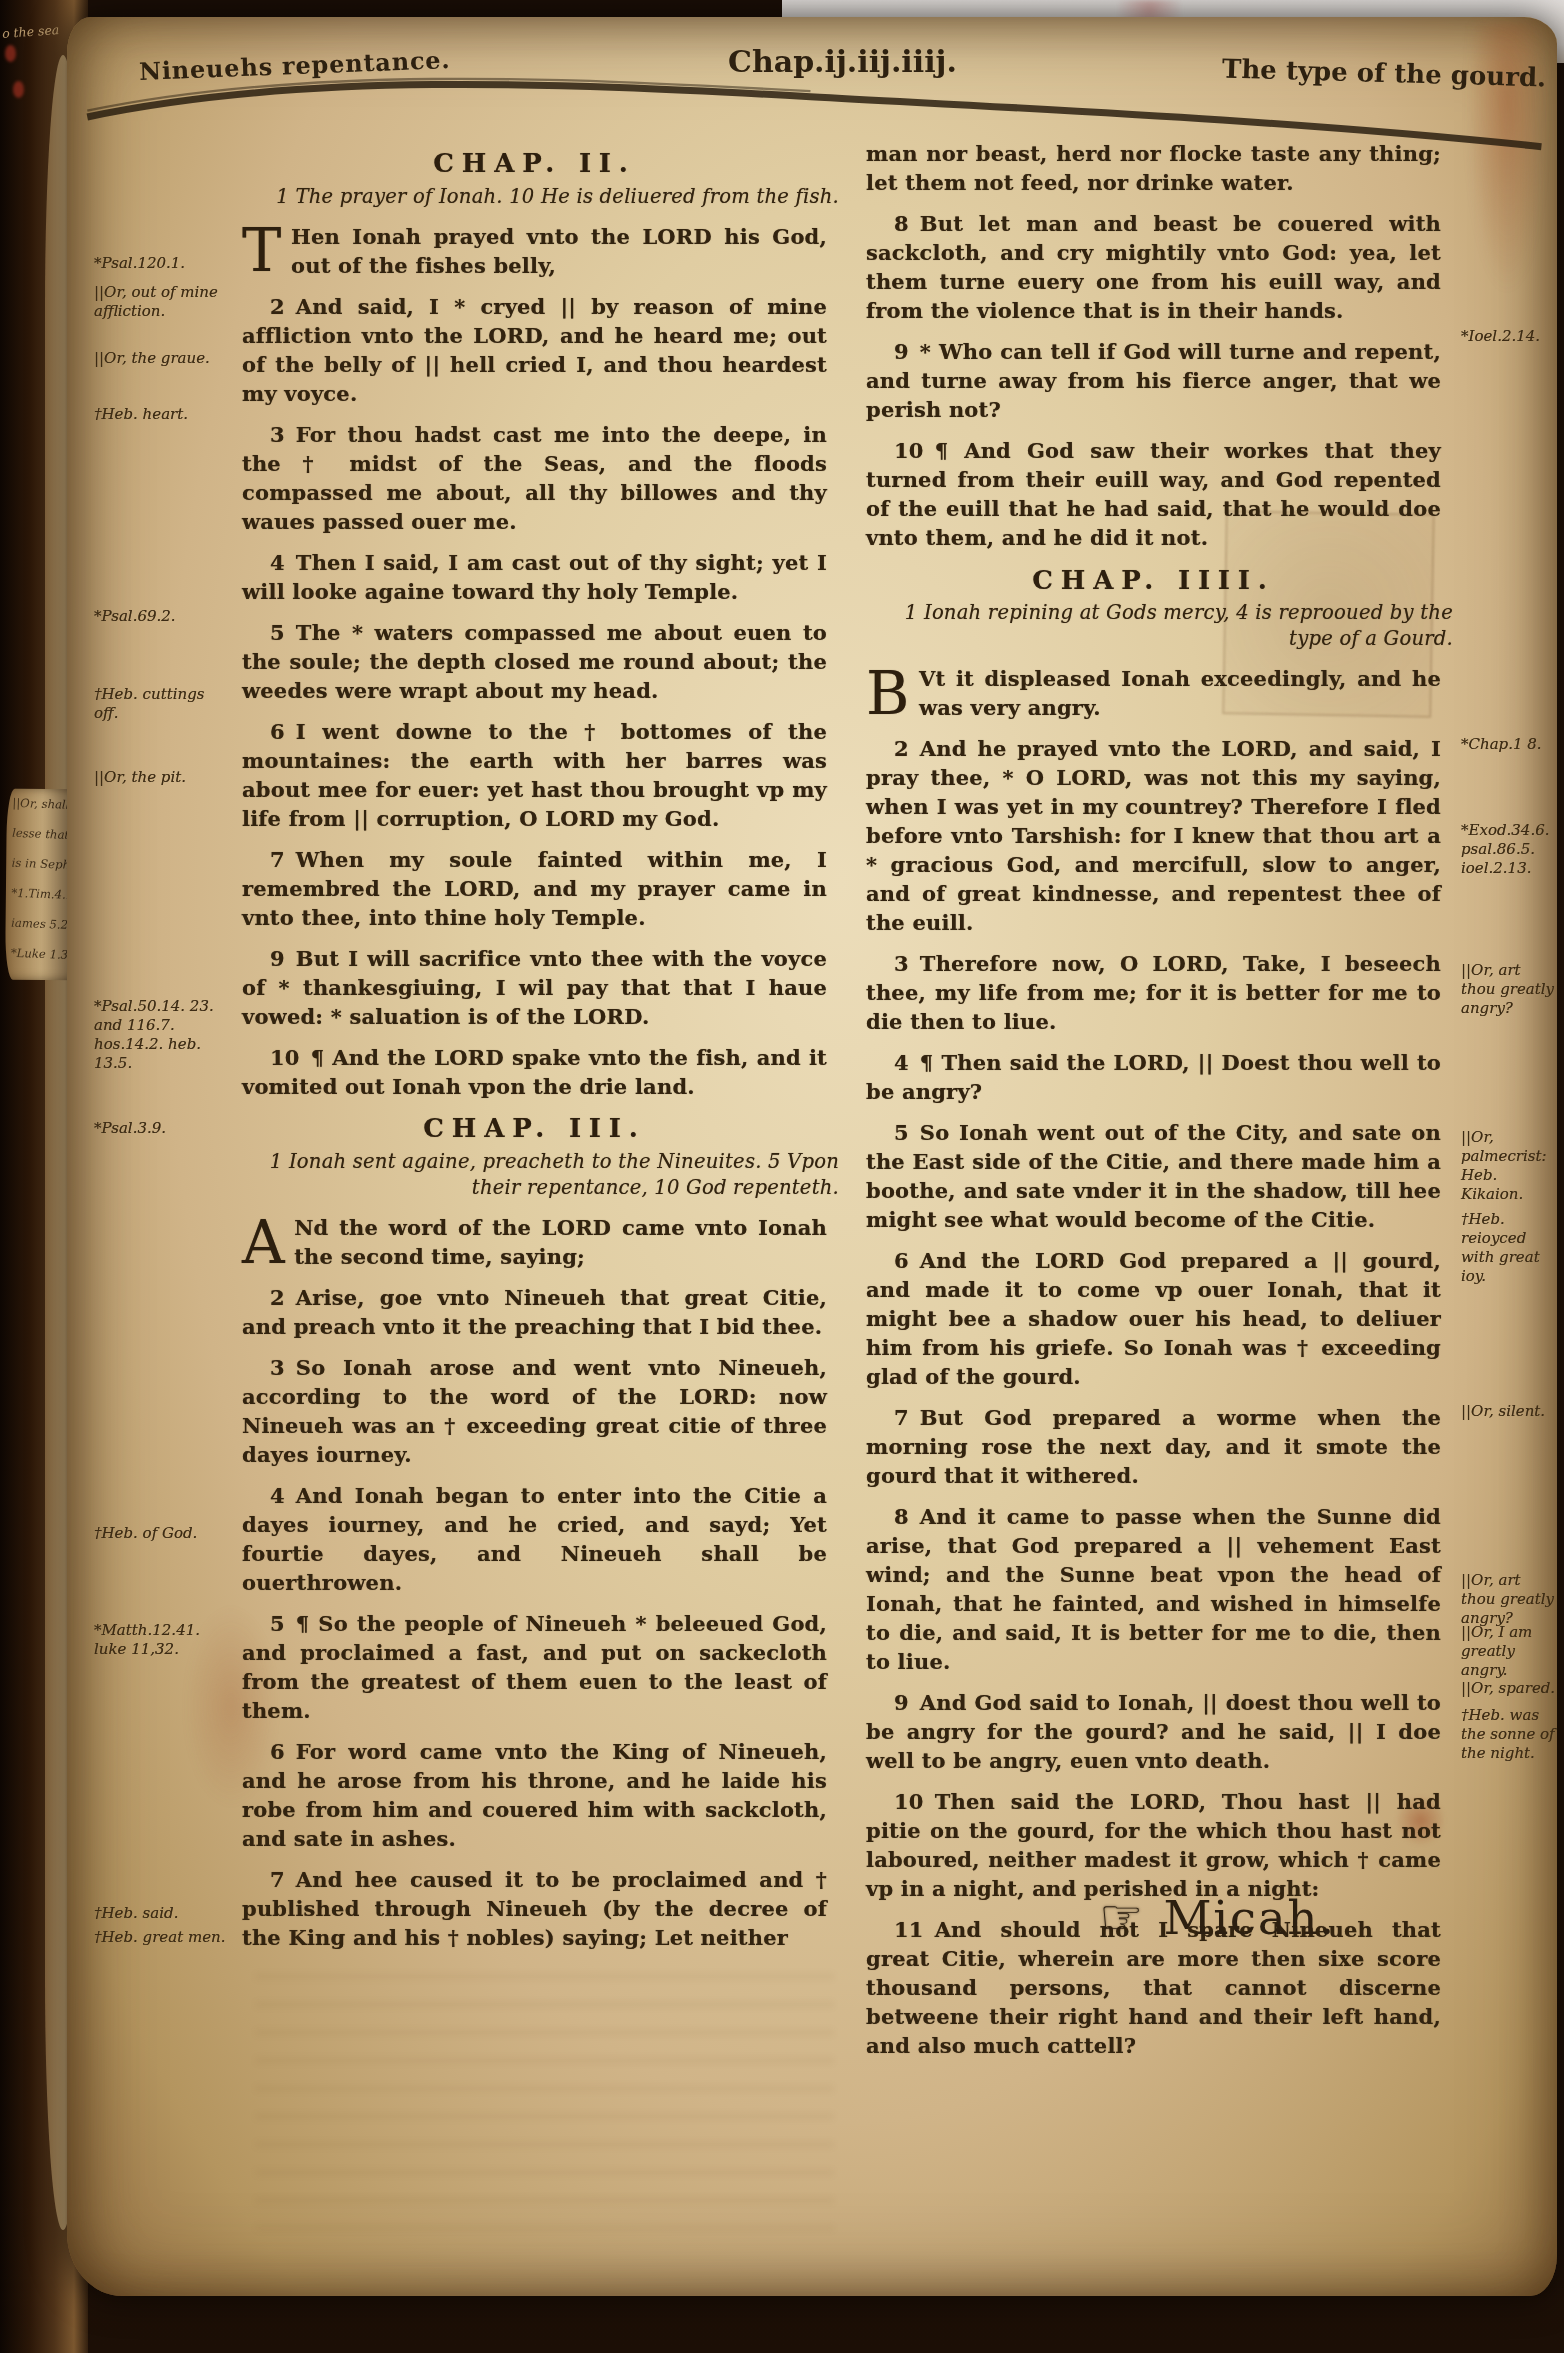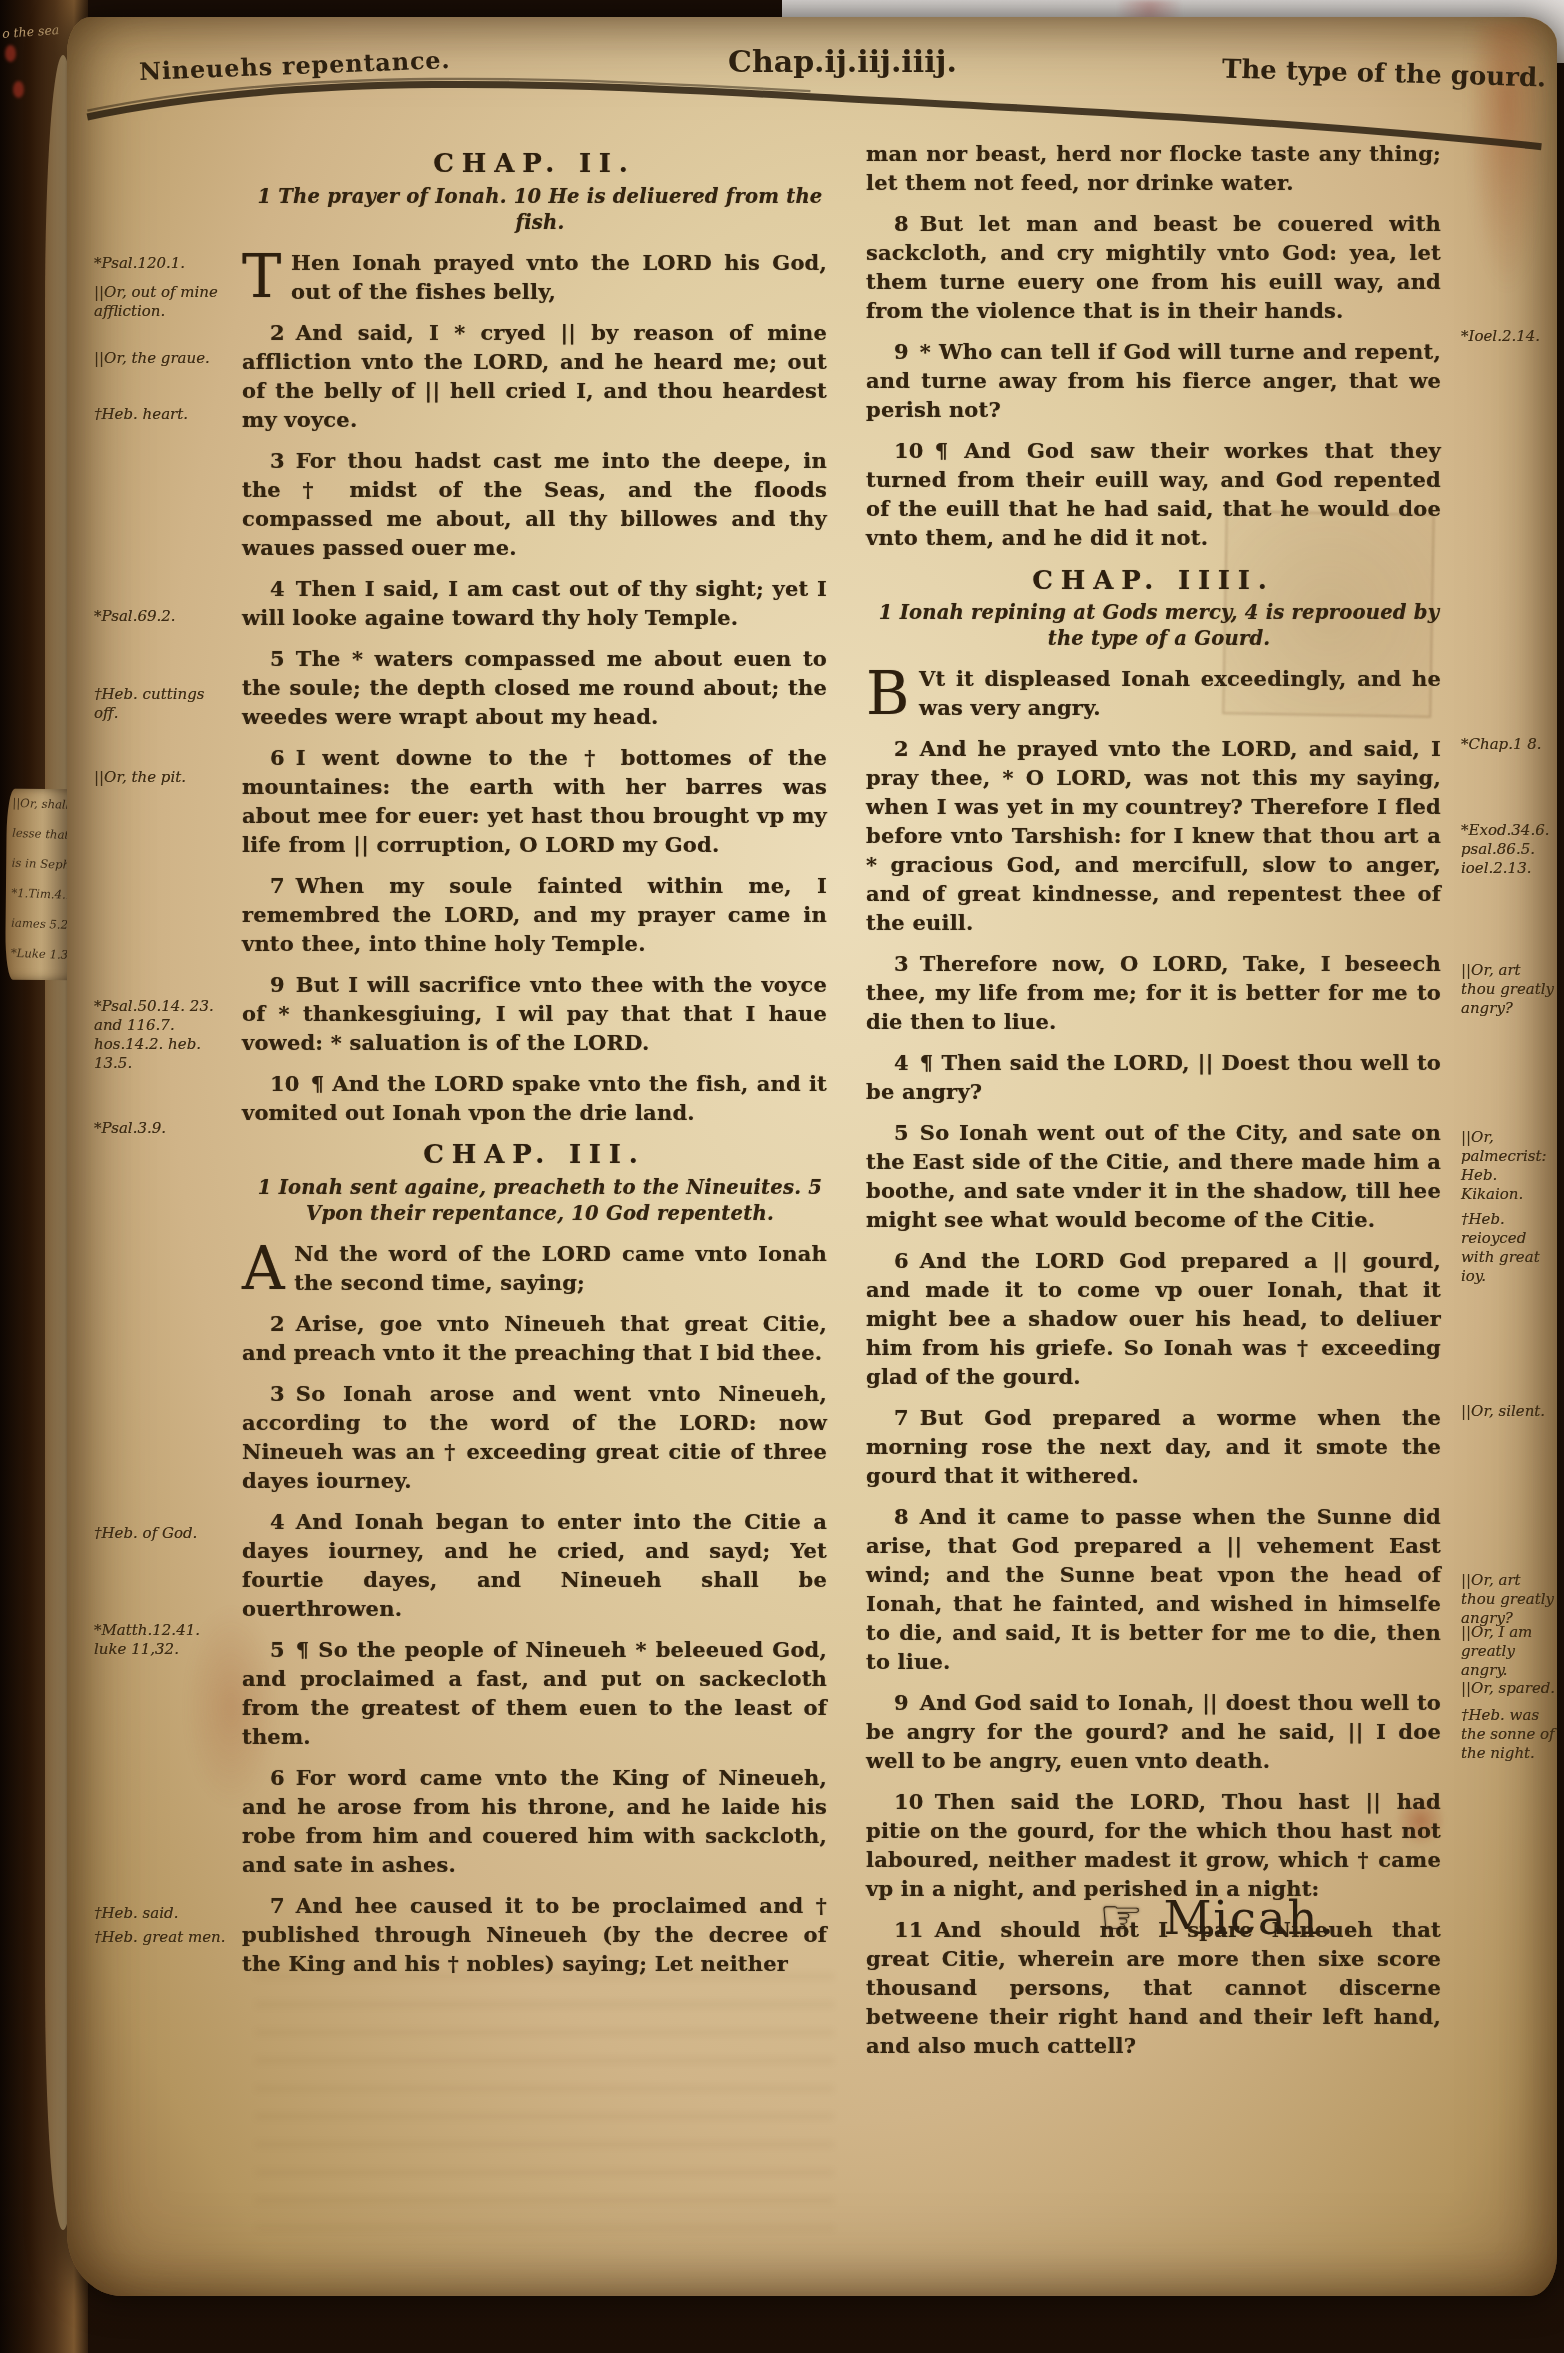--- a/index.html
+++ b/index.html
@@ -48,21 +48,21 @@
   .rh-right{position:absolute;right:11px;top:41px;font-size:26px;font-weight:700;transform:rotate(1.6deg);}
   .header-rule{position:absolute;left:0;top:0;}
   
   .col{position:absolute;text-align:justify;color:#32230f;
     font-weight:700;font-size:21px;line-height:29px;letter-spacing:0.2px;
     text-shadow:0 0 0.8px rgba(45,28,10,.55);}
   .col-left{left:163px;top:131px;width:609px;}
   .col-right{left:787px;top:110px;width:599px;}
   .chap-heading{margin:12.5px 0 4.7px;text-align:center;font-weight:700;font-size:26px;
     letter-spacing:7.8px;line-height:31px;color:#2d1f0e;text-indent:0;}
-  .argument{margin:0 0 7.8px 11px;text-align:center;font-style:italic;font-weight:700;
+  .argument{margin:0 0 7.8px 11px;text-align:right;font-style:italic;font-weight:400;
     font-size:19.6px;line-height:26px;text-indent:0;}
   .verse{margin:12px;text-indent:28px;}
   .verse.cont{text-indent:0;}
   .verse.cap{text-indent:0;}
   .vnum{margin-right:11px;}
   .dropcap{float:left;font-size:59px;line-height:49px;padding:4.7px 9.4px 0 0;font-weight:500;color:#2d1f0e;}
   
   .mnotes{position:absolute;top:0;height:2073px;}
   .mnotes-left{left:27px;width:135px;}
   .mnotes-right{left:1394px;width:95px;}

